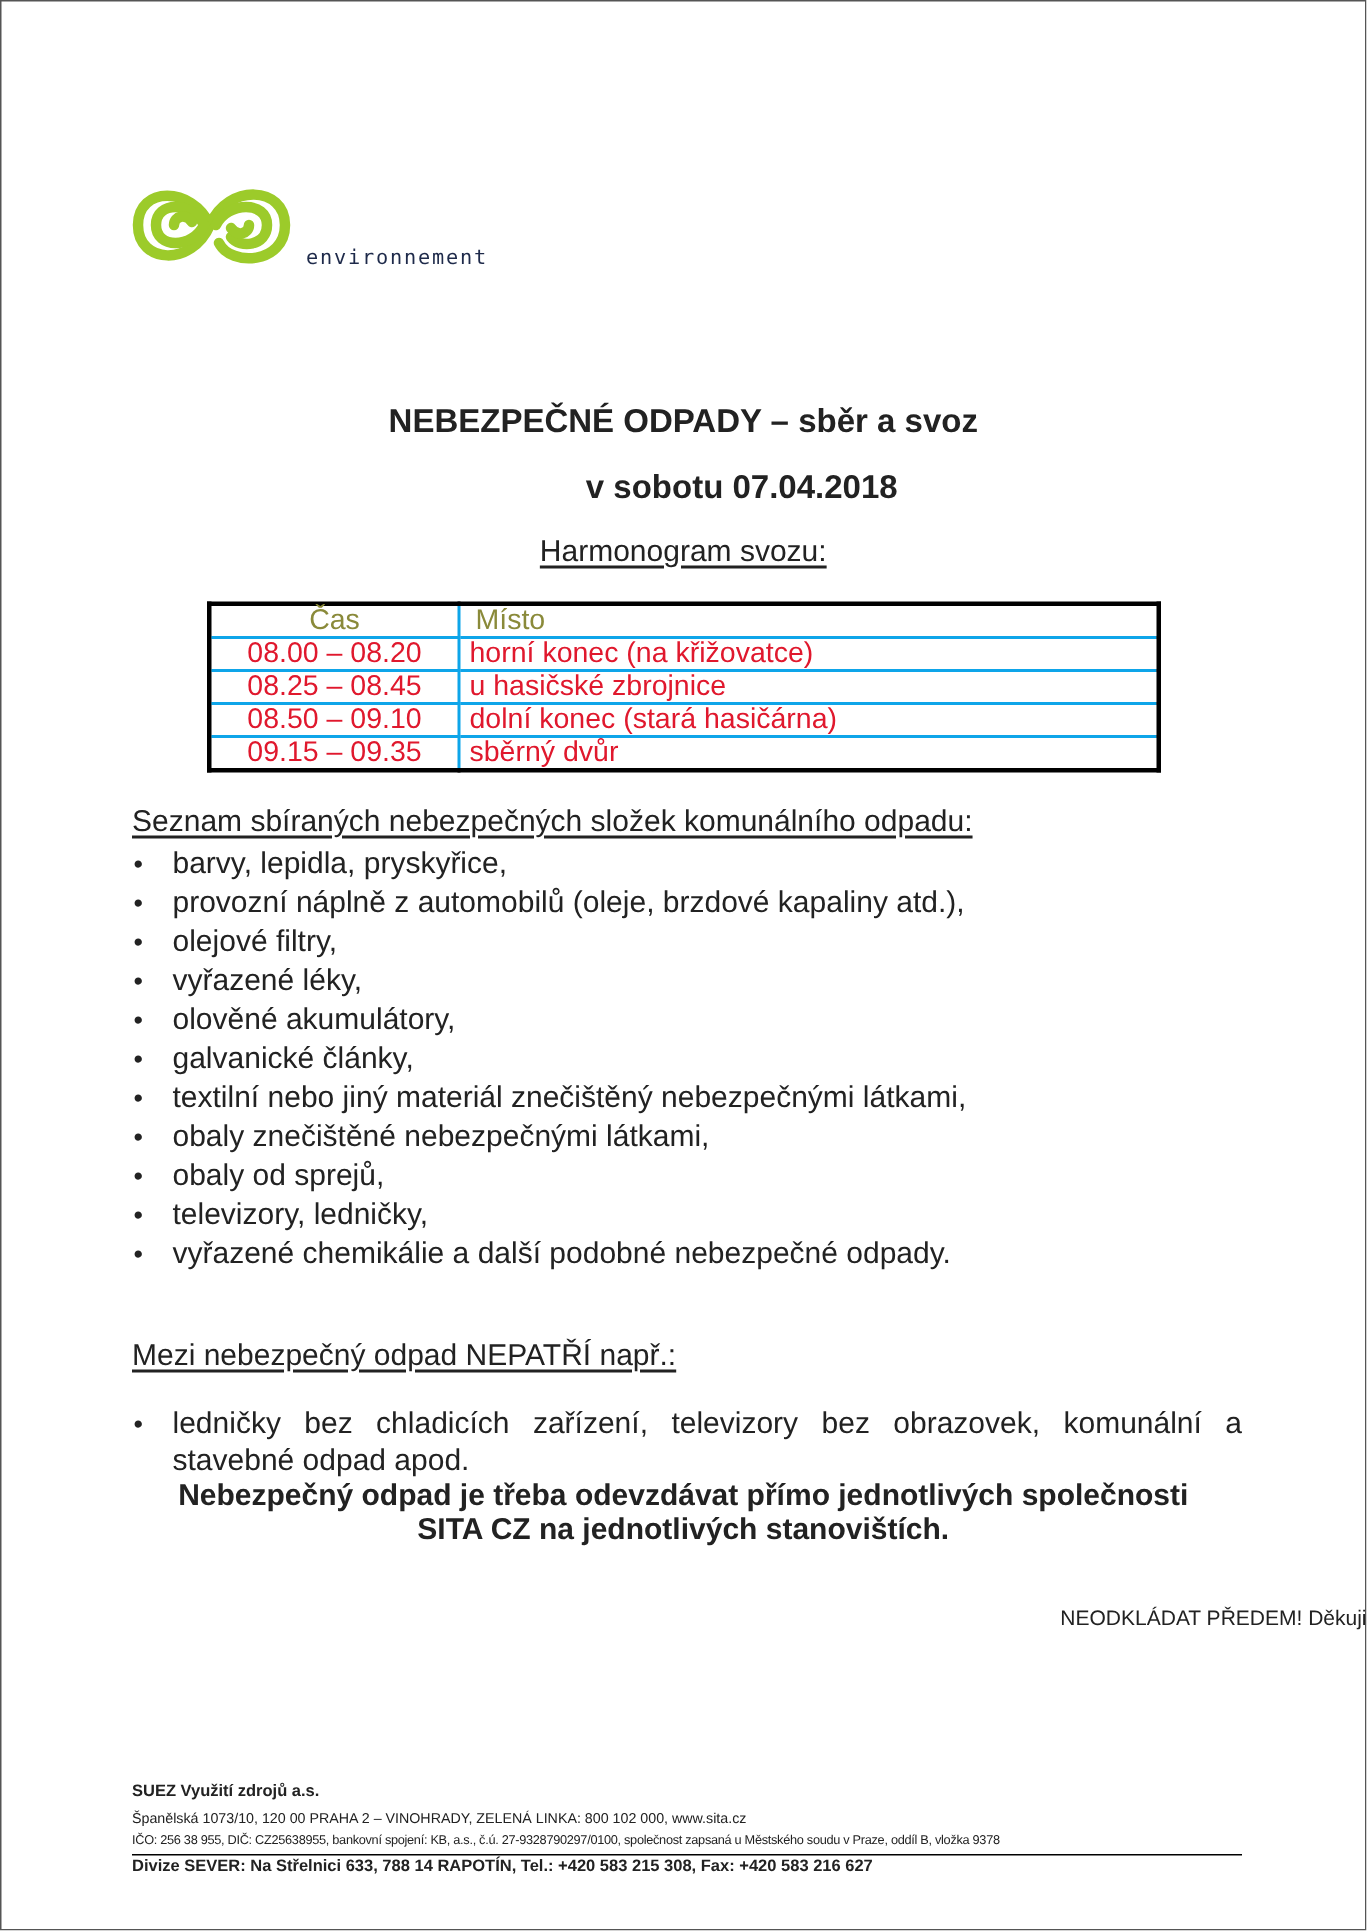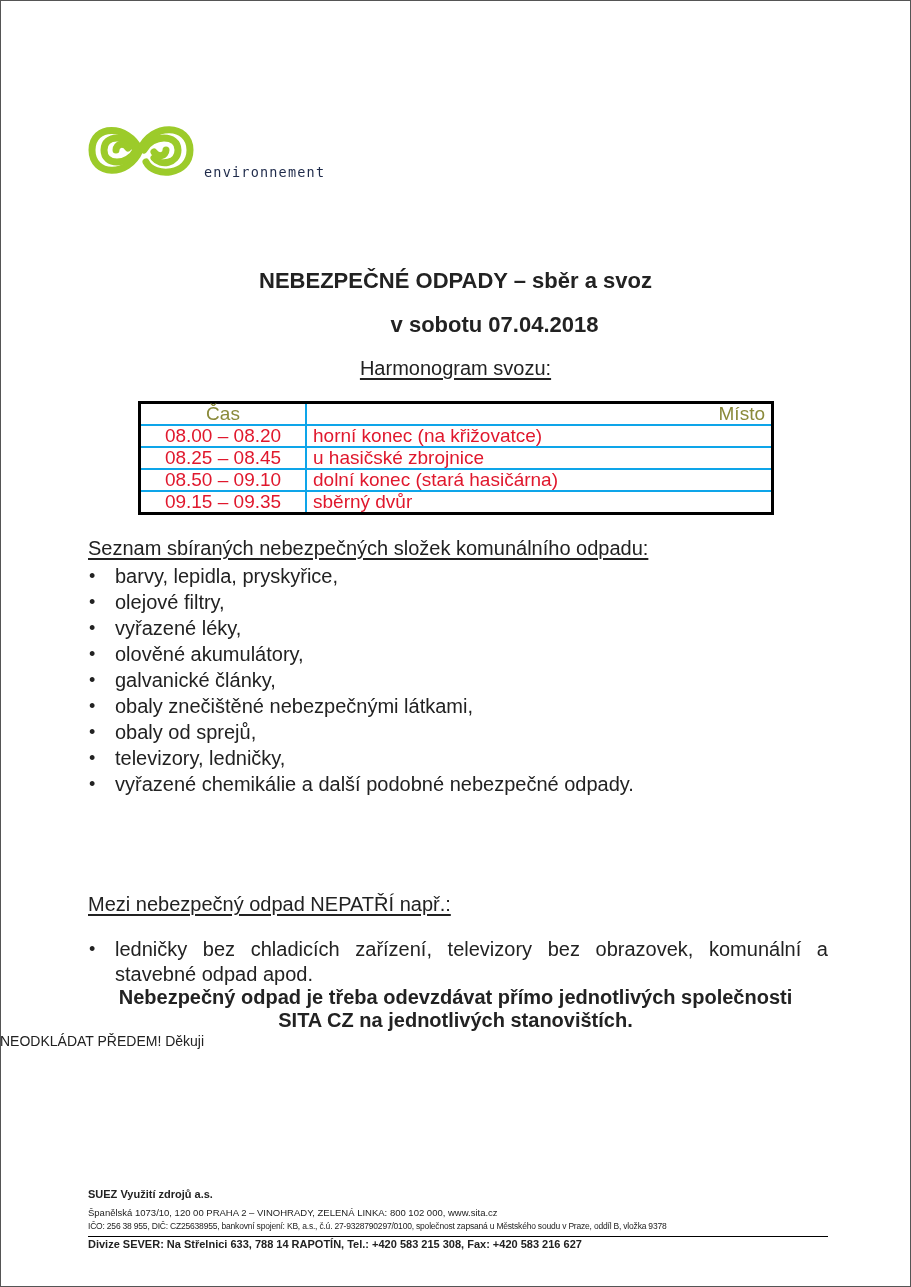--- a/index.html
+++ b/index.html
@@ -38,41 +38,41 @@
   table.schedule {
     position: absolute; left: 138px; top: 401px; width: 636px;
     border-collapse: collapse; border: 3px solid #000;
     font-size: 19px;
   }
   table.schedule td {
     border: 2px solid #0ea5e9; padding: 0 6px; height: 20px; line-height: 20px;
   }
   table.schedule td.time { width: 152px; text-align: center; }
   table.schedule tr.head td { color: #8a8a3a; }
-  table.schedule tr.head td.place { padding-left: 28px; text-align: right; }
+  table.schedule tr.head td.place { padding-left: 10px; }
   table.schedule tr.row td { color: #e0182d; }
   .section-head {
     position: absolute; left: 88px; font-size: 20px;
     text-decoration: underline; text-underline-offset: 3px;
   }
   ul.items {
     position: absolute; left: 88px; margin: 0; padding: 0; list-style: none;
     font-size: 20px; line-height: 26px; width: 740px;
   }
   ul.items li { position: relative; padding-left: 27px; }
   ul.items li::before {
     content: "\2022"; position: absolute; left: 1px; top: 0; font-size: 18px;
   }
   ul.just li { text-align: justify; text-align-last: left; }
   .note-bold {
     position: absolute; left: 0; width: 911px; text-align: center;
     font-weight: bold; font-size: 20px; line-height: 23px;
   }
   .note-small {
-    position: absolute; left: 0; width: 911px; top: 1033px; text-align: left;
+    position: absolute; left: 0; width: 911px; top: 1070px; text-align: right;
     font-size: 14px;
   }
   .footer { position: absolute; left: 88px; width: 740px; }
   .f-company { top: 1188px; font-size: 11px; font-weight: bold; }
   .f-addr { top: 1207px; font-size: 9.5px; }
   .f-ids { top: 1221px; font-size: 8.5px; letter-spacing: -0.2px; }
   .f-rule { position: absolute; left: 88px; top: 1236px; width: 740px; height: 1px; background: #000; }
   .f-div { top: 1238px; font-size: 11px; font-weight: bold; }
 </style>
 </head>
@@ -118,24 +118,26 @@
   <tr class="row">
     <td class="time">09.15 – 09.35</td>
     <td class="place">sběrný dvůr</td>
   </tr>
 </tbody>
   </table>
 
 <div class="section-head" style="top:537px">Seznam sbíraných nebezpečných složek komunálního odpadu:</div>
 <ul class="items" style="top:563px">
   <li>barvy, lepidla, pryskyřice,</li>
+  <li>provozní náplně z automobilů (oleje, brzdové kapaliny atd.),</li>
   <li>olejové filtry,</li>
   <li>vyřazené léky,</li>
   <li>olověné akumulátory,</li>
   <li>galvanické články,</li>
+  <li>textilní nebo jiný materiál znečištěný nebezpečnými látkami,</li>
   <li>obaly znečištěné nebezpečnými látkami,</li>
   <li>obaly od sprejů,</li>
   <li>televizory, ledničky,</li>
   <li>vyřazené chemikálie a další podobné nebezpečné odpady.</li>
 </ul>
 
 <div class="section-head" style="top:893px">Mezi nebezpečný odpad NEPATŘÍ např.:</div>
 <ul class="items just" style="top:937px; line-height:25px;">
   <li>ledničky bez chladicích zařízení, televizory bez obrazovek, komunální a stavebné odpad apod.</li>
 </ul>

